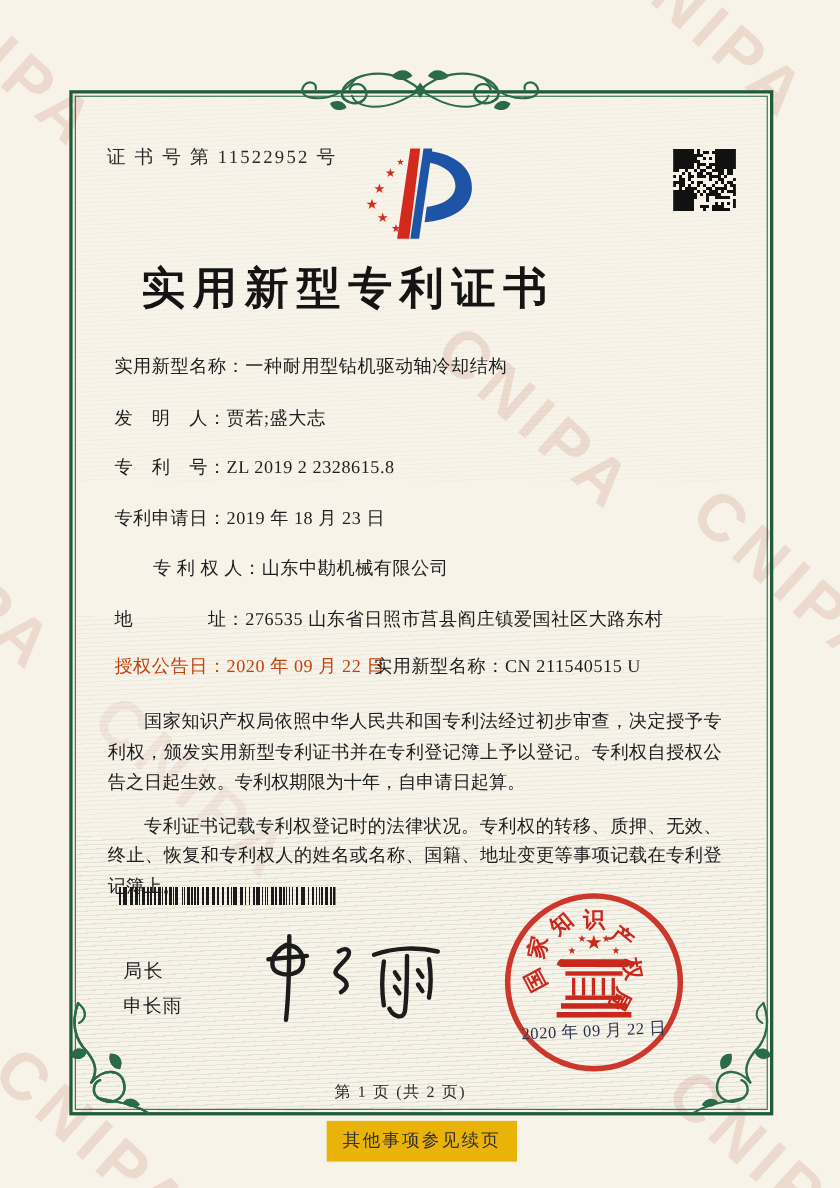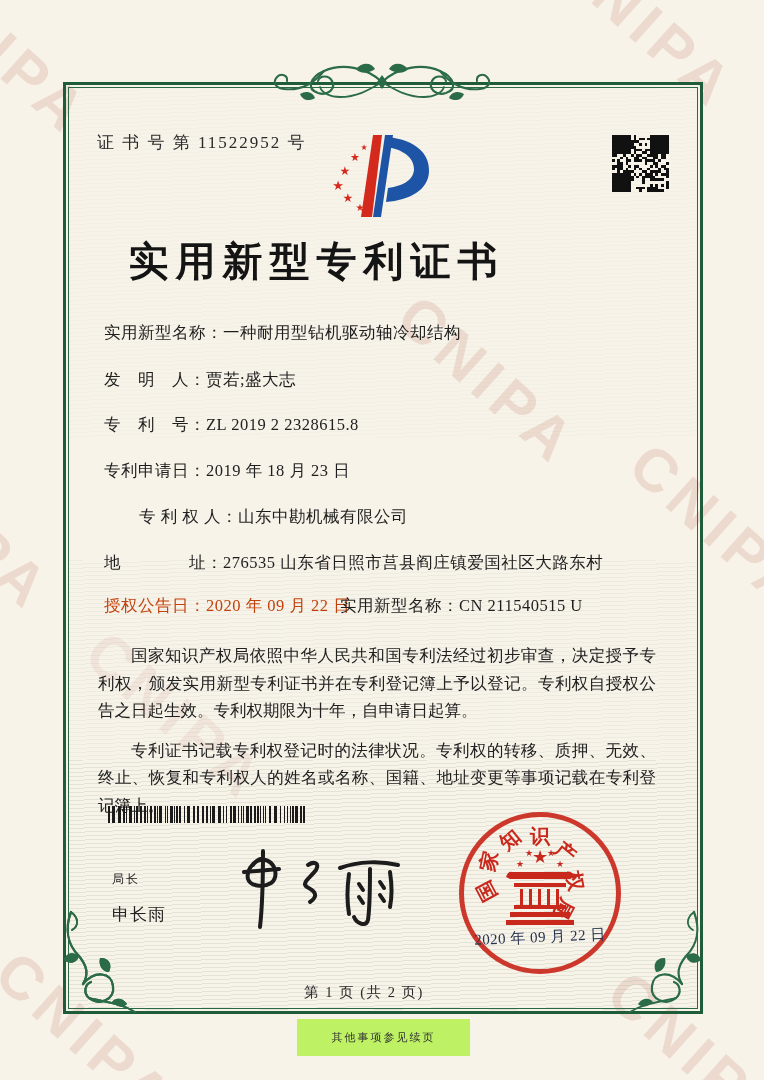--- a/index.html
+++ b/index.html
@@ -56,39 +56,39 @@
   
   .paras{position:absolute;left:86px;top:630px;width:582px;}
   .paras p{margin:12px;text-indent:2em;font-size:16.5px;line-height:27.5px;
     text-align:justify;color:#202020;}
 
   
   .barcode{position:absolute;left:108px;top:806px;width:197px;height:17px;}
   .barcode rect{fill:#1b1b1b;}
 
   
-  .officer-title{position:absolute;left:112px;top:871px;font-size:12px;letter-spacing:2px;color:#222;}
+  .officer-title{position:absolute;left:112px;top:871px;font-size:17px;letter-spacing:2px;color:#222;}
   .officer-name{position:absolute;left:112px;top:903px;font-size:17px;letter-spacing:1px;color:#222;}
   .sig{position:absolute;left:222px;top:843px;}
 
   
   .seal{position:absolute;left:459px;top:812px;width:162px;height:162px;
     box-sizing:border-box;border:5px solid rgba(201,40,28,.92);border-radius:50%;}
   .seal-char{position:absolute;left:50%;top:50%;font-size:20px;font-weight:700;
     color:#c9281c;transform-origin:0 0;}
   .emblem{position:absolute;left:50%;top:24px;transform:translateX(-50%);}
   .seal-date{position:absolute;left:452px;top:928px;width:176px;text-align:center;
     font-size:15px;color:#26324e;letter-spacing:.5px;transform:rotate(-2.5deg);white-space:nowrap;}
 
   
   .page-number{position:absolute;left:214px;top:983px;width:300px;text-align:center;
     font-size:14.5px;letter-spacing:1.5px;color:#2a2a2a;}
   .footer-note{position:absolute;left:297px;top:1019px;width:173px;height:37px;
-    background:#bef264;display:flex;align-items:center;justify-content:center;
-    font-size:11px;letter-spacing:2px;color:#303030;}
+    background:#eab308;display:flex;align-items:center;justify-content:center;
+    font-size:16px;letter-spacing:2px;color:#303030;}
 
   .green-stroke{stroke:#2b6b47;fill:none;stroke-linecap:round;}
   .green-fill{fill:#2b6b47;}
 </style>
 </head>
 <body>
 
 <div class="page">
 
   <div class="wm wm1">CNIPA</div>

